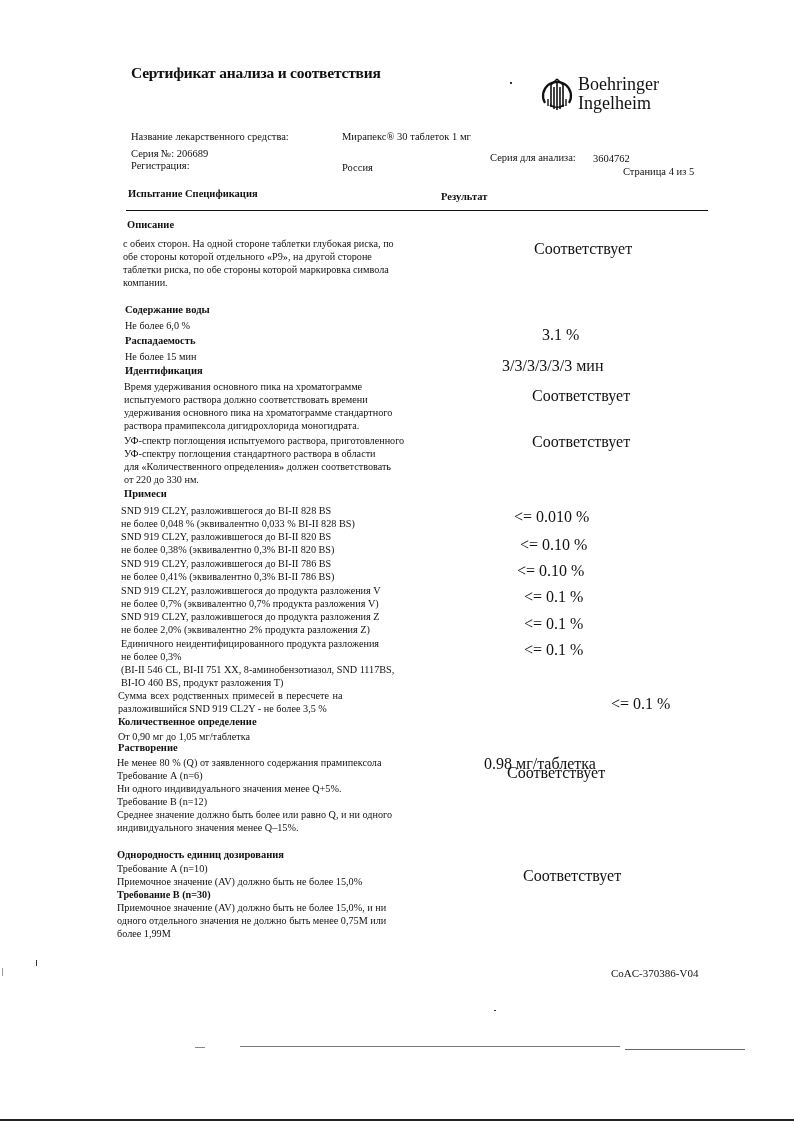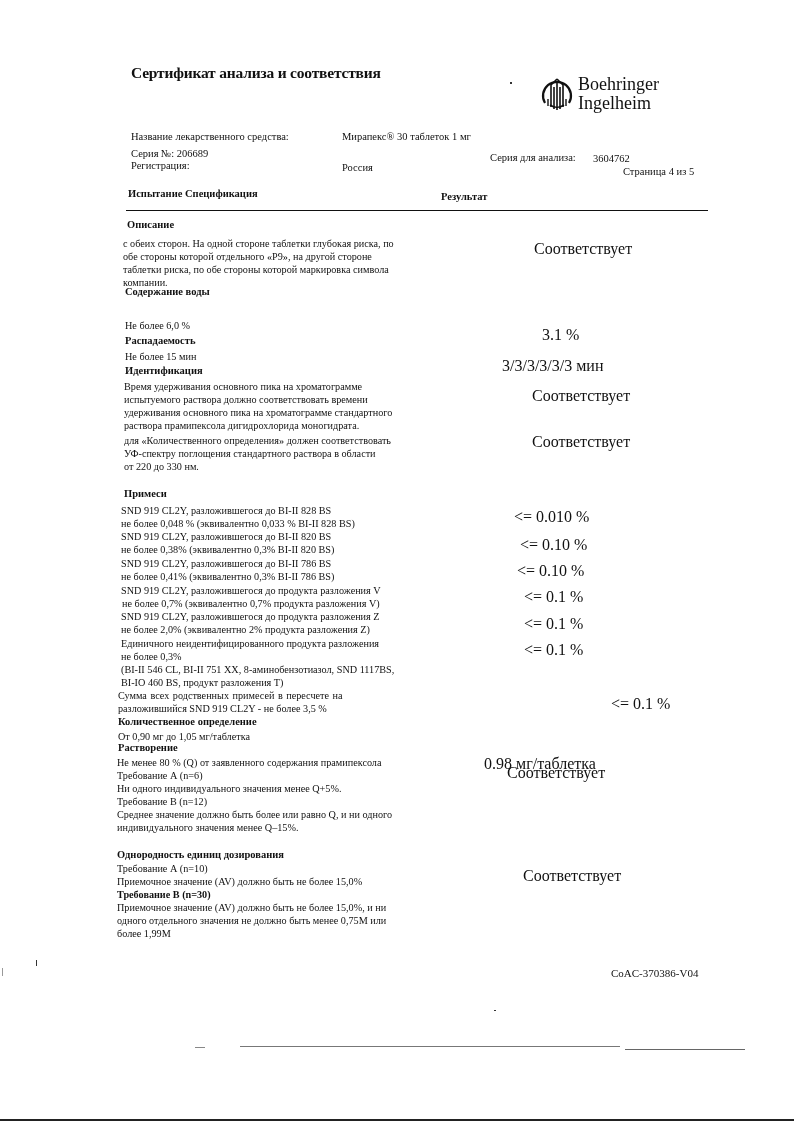--- a/index.html
+++ b/index.html
@@ -59,39 +59,40 @@
 
 <div class="abs sec" style="left:127px;top:219px;">Описание</div>
 <div class="abs txt" style="left:123px;top:237px;">
   <div>с обеих сторон. На одной стороне таблетки глубокая риска, по</div>
   <div>обе стороны которой отдельного «Р9», на другой стороне</div>
   <div>таблетки риска, по обе стороны которой маркировка символа</div>
   <div>компании.</div>
 </div>
 <div class="abs res" style="left:534px;top:240px;">Соответствует</div>
 
-<div class="abs sec" style="left:125px;top:286px;">Содержание воды</div>
+<div class="abs sec" style="left:125px;top:304px;">Содержание воды</div>
 <div class="abs txt" style="left:125px;top:319px;">Не более 6,0 %</div>
 <div class="abs res" style="left:542px;top:326px;">3.1  %</div>
 
 <div class="abs sec" style="left:125px;top:335px;">Распадаемость</div>
 <div class="abs txt" style="left:125px;top:350px;">Не более 15 мин</div>
 <div class="abs res" style="left:502px;top:357px;">3/3/3/3/3/3  мин</div>
 
 <div class="abs sec" style="left:125px;top:365px;">Идентификация</div>
 <div class="abs txt" style="left:124px;top:380px;">
   <div>Время удерживания основного пика на хроматограмме</div>
   <div>испытуемого раствора должно соответствовать времени</div>
   <div>удерживания основного пика на хроматограмме стандартного</div>
   <div>раствора прамипексола дигидрохлорида моногидрата.</div>
 </div>
 <div class="abs res" style="left:532px;top:387px;">Соответствует</div>
 <div class="abs txt" style="left:124px;top:434px;">
+  <div>УФ-спектр поглощения испытуемого раствора, приготовленного</div>
+  <div>УФ-спектру поглощения стандартного раствора в области</div>
   <div>для «Количественного определения» должен соответствовать</div>
-  <div>УФ-спектру поглощения стандартного раствора в области</div>
   <div>от 220 до 330 нм.</div>
 </div>
 <div class="abs res" style="left:532px;top:433px;">Соответствует</div>
 
 <div class="abs sec" style="left:124px;top:488px;">Примеси</div>
 
 <div class="abs txt" style="left:121px;top:504px;">
   <div>SND 919 CL2Y, разложившегося до BI-II 828 BS</div>
   <div>не более 0,048 % (эквивалентно 0,033 % BI-II 828 BS)</div>
 </div>
@@ -102,21 +103,21 @@
   <div>не более 0,38% (эквивалентно  0,3% BI-II 820 BS)</div>
 </div>
 <div class="abs res" style="left:520px;top:536px;">&lt;= 0.10  %</div>
 
 <div class="abs txt" style="left:121px;top:557px;">
   <div>SND 919 CL2Y, разложившегося до BI-II 786 BS</div>
   <div>не более 0,41% (эквивалентно 0,3% BI-II 786 BS)</div>
 </div>
 <div class="abs res" style="left:517px;top:562px;">&lt;= 0.10  %</div>
 
-<div class="abs txt" style="left:121px;top:584px;text-align:center;">
+<div class="abs txt" style="left:121px;top:584px;">
   <div>SND 919 CL2Y, разложившегося до продукта разложения V</div>
   <div>не более 0,7% (эквивалентно 0,7% продукта разложения V)</div>
 </div>
 <div class="abs res" style="left:524px;top:588px;">&lt;= 0.1  %</div>
 
 <div class="abs txt" style="left:121px;top:610px;">
   <div>SND 919 CL2Y, разложившегося до продукта разложения Z</div>
   <div>не более 2,0% (эквивалентно 2% продукта разложения Z)</div>
 </div>
 <div class="abs res" style="left:524px;top:615px;">&lt;= 0.1  %</div>

